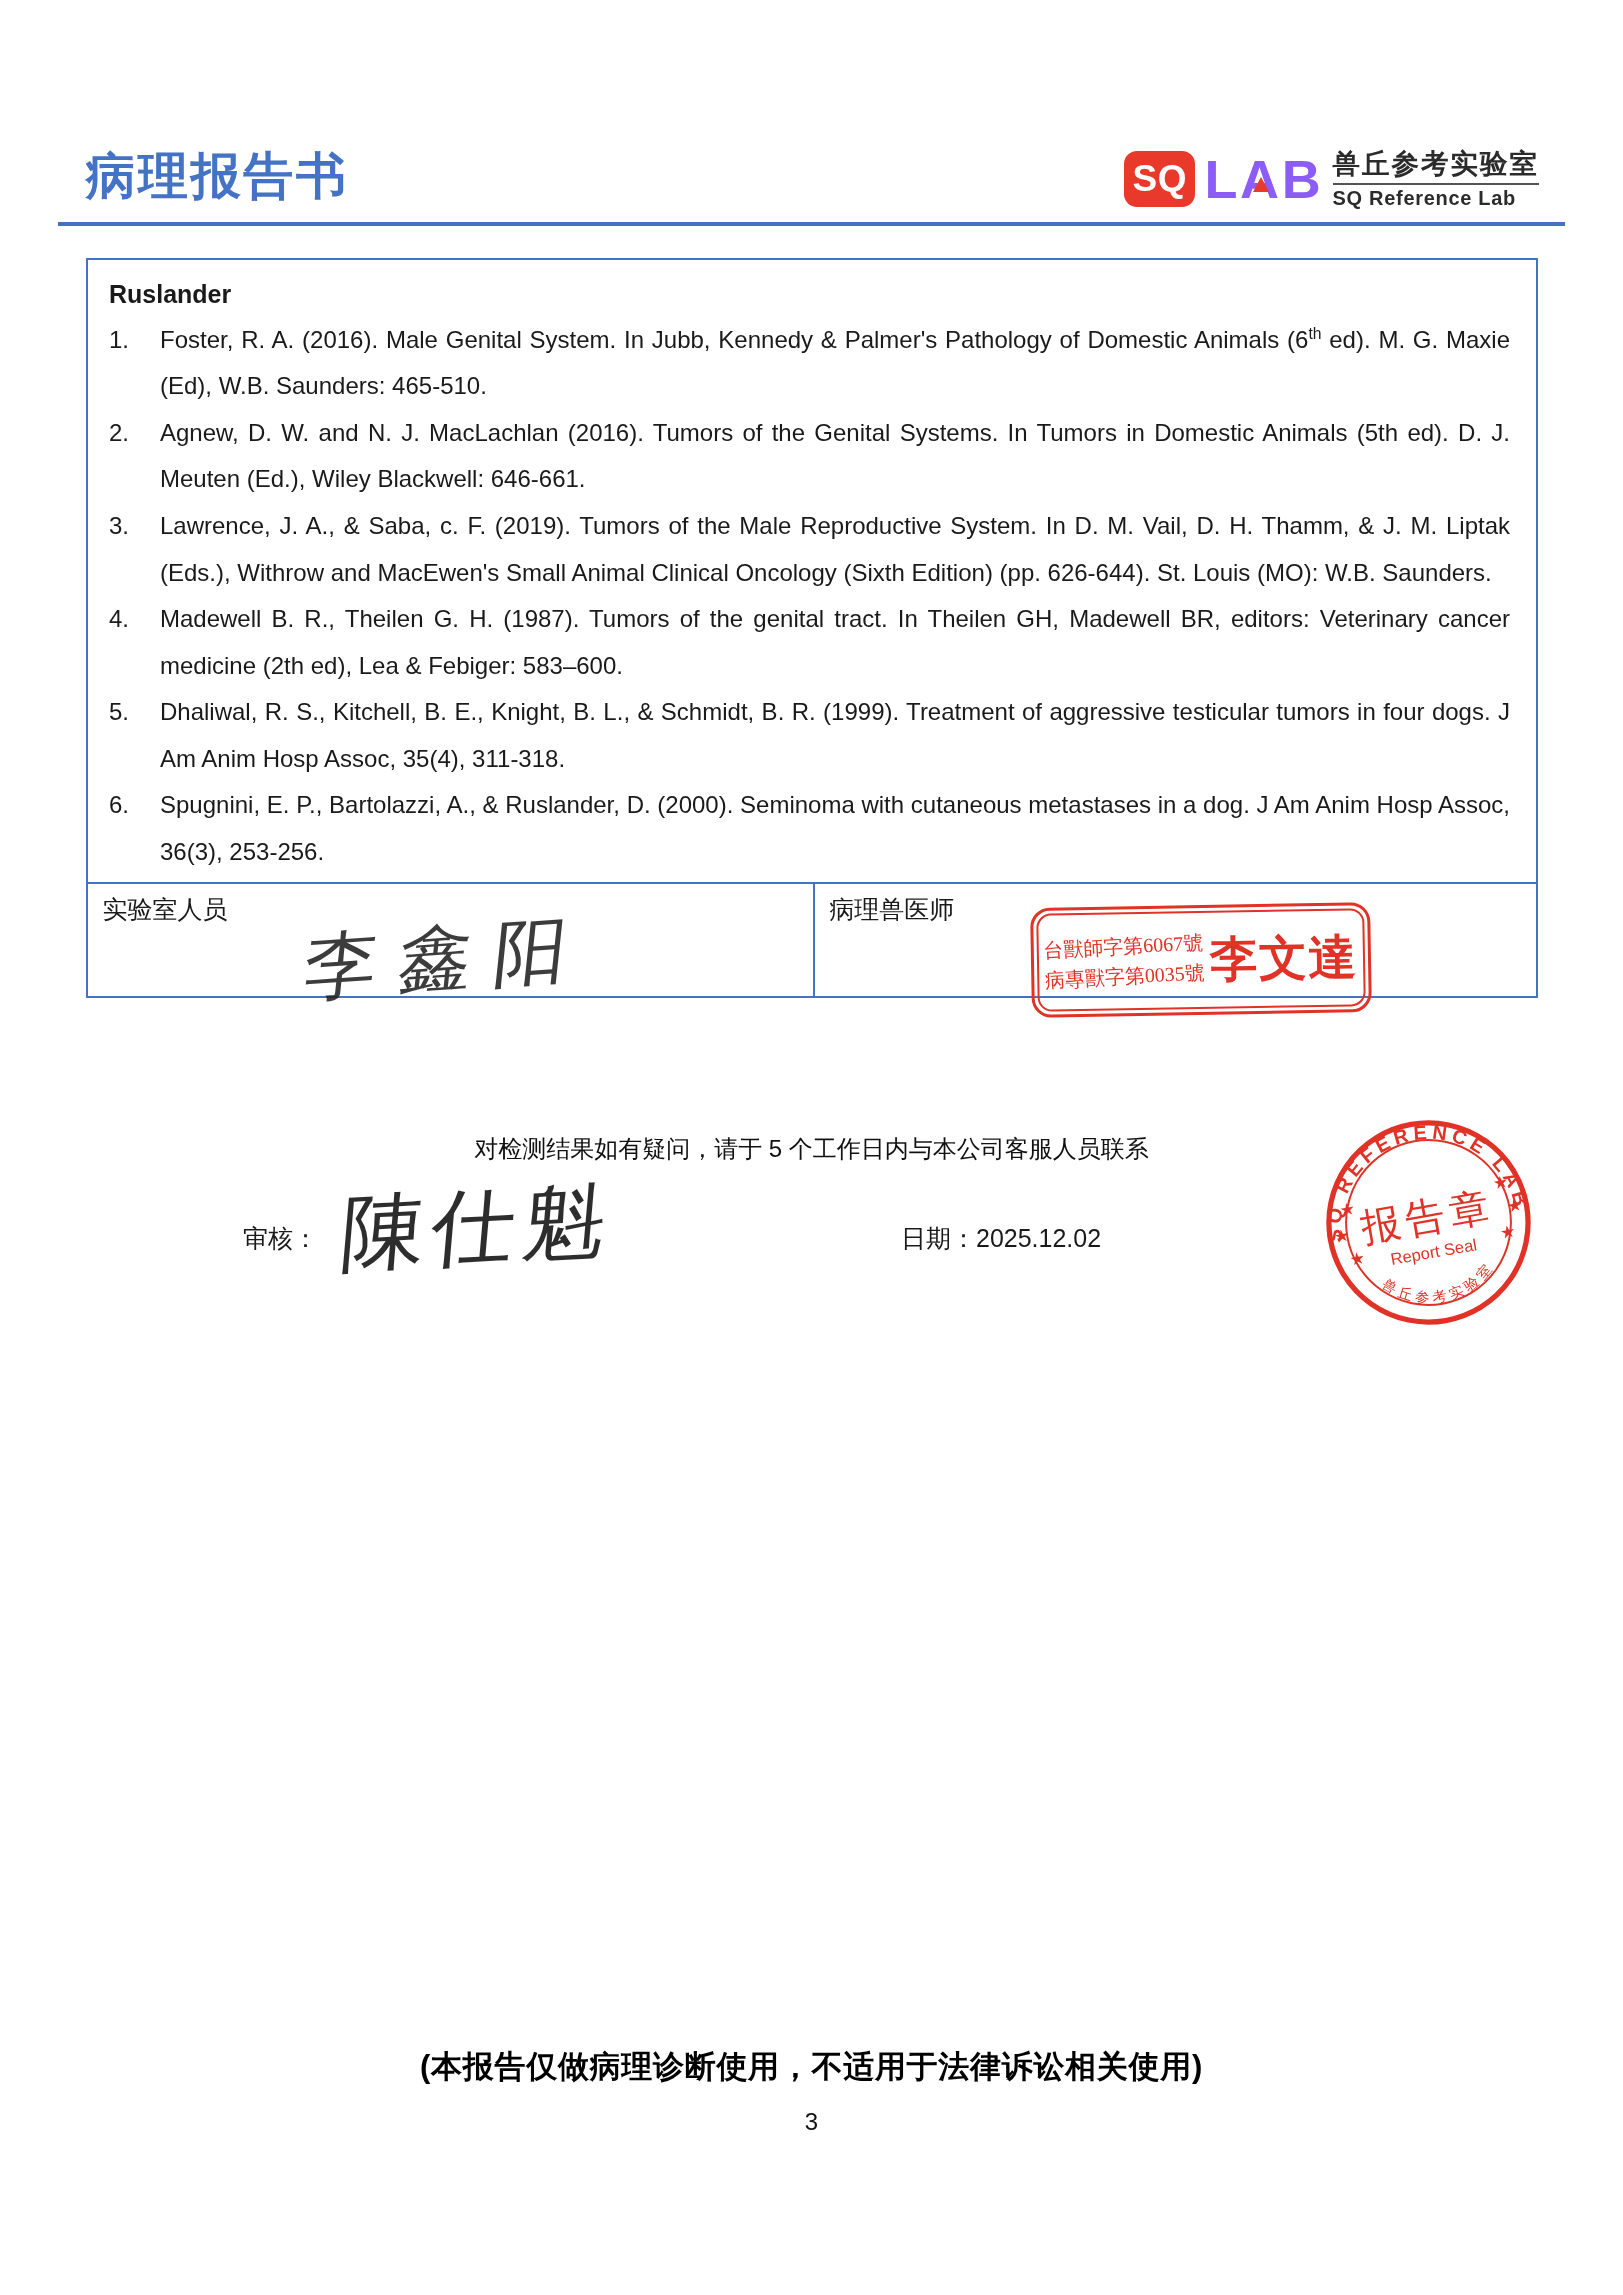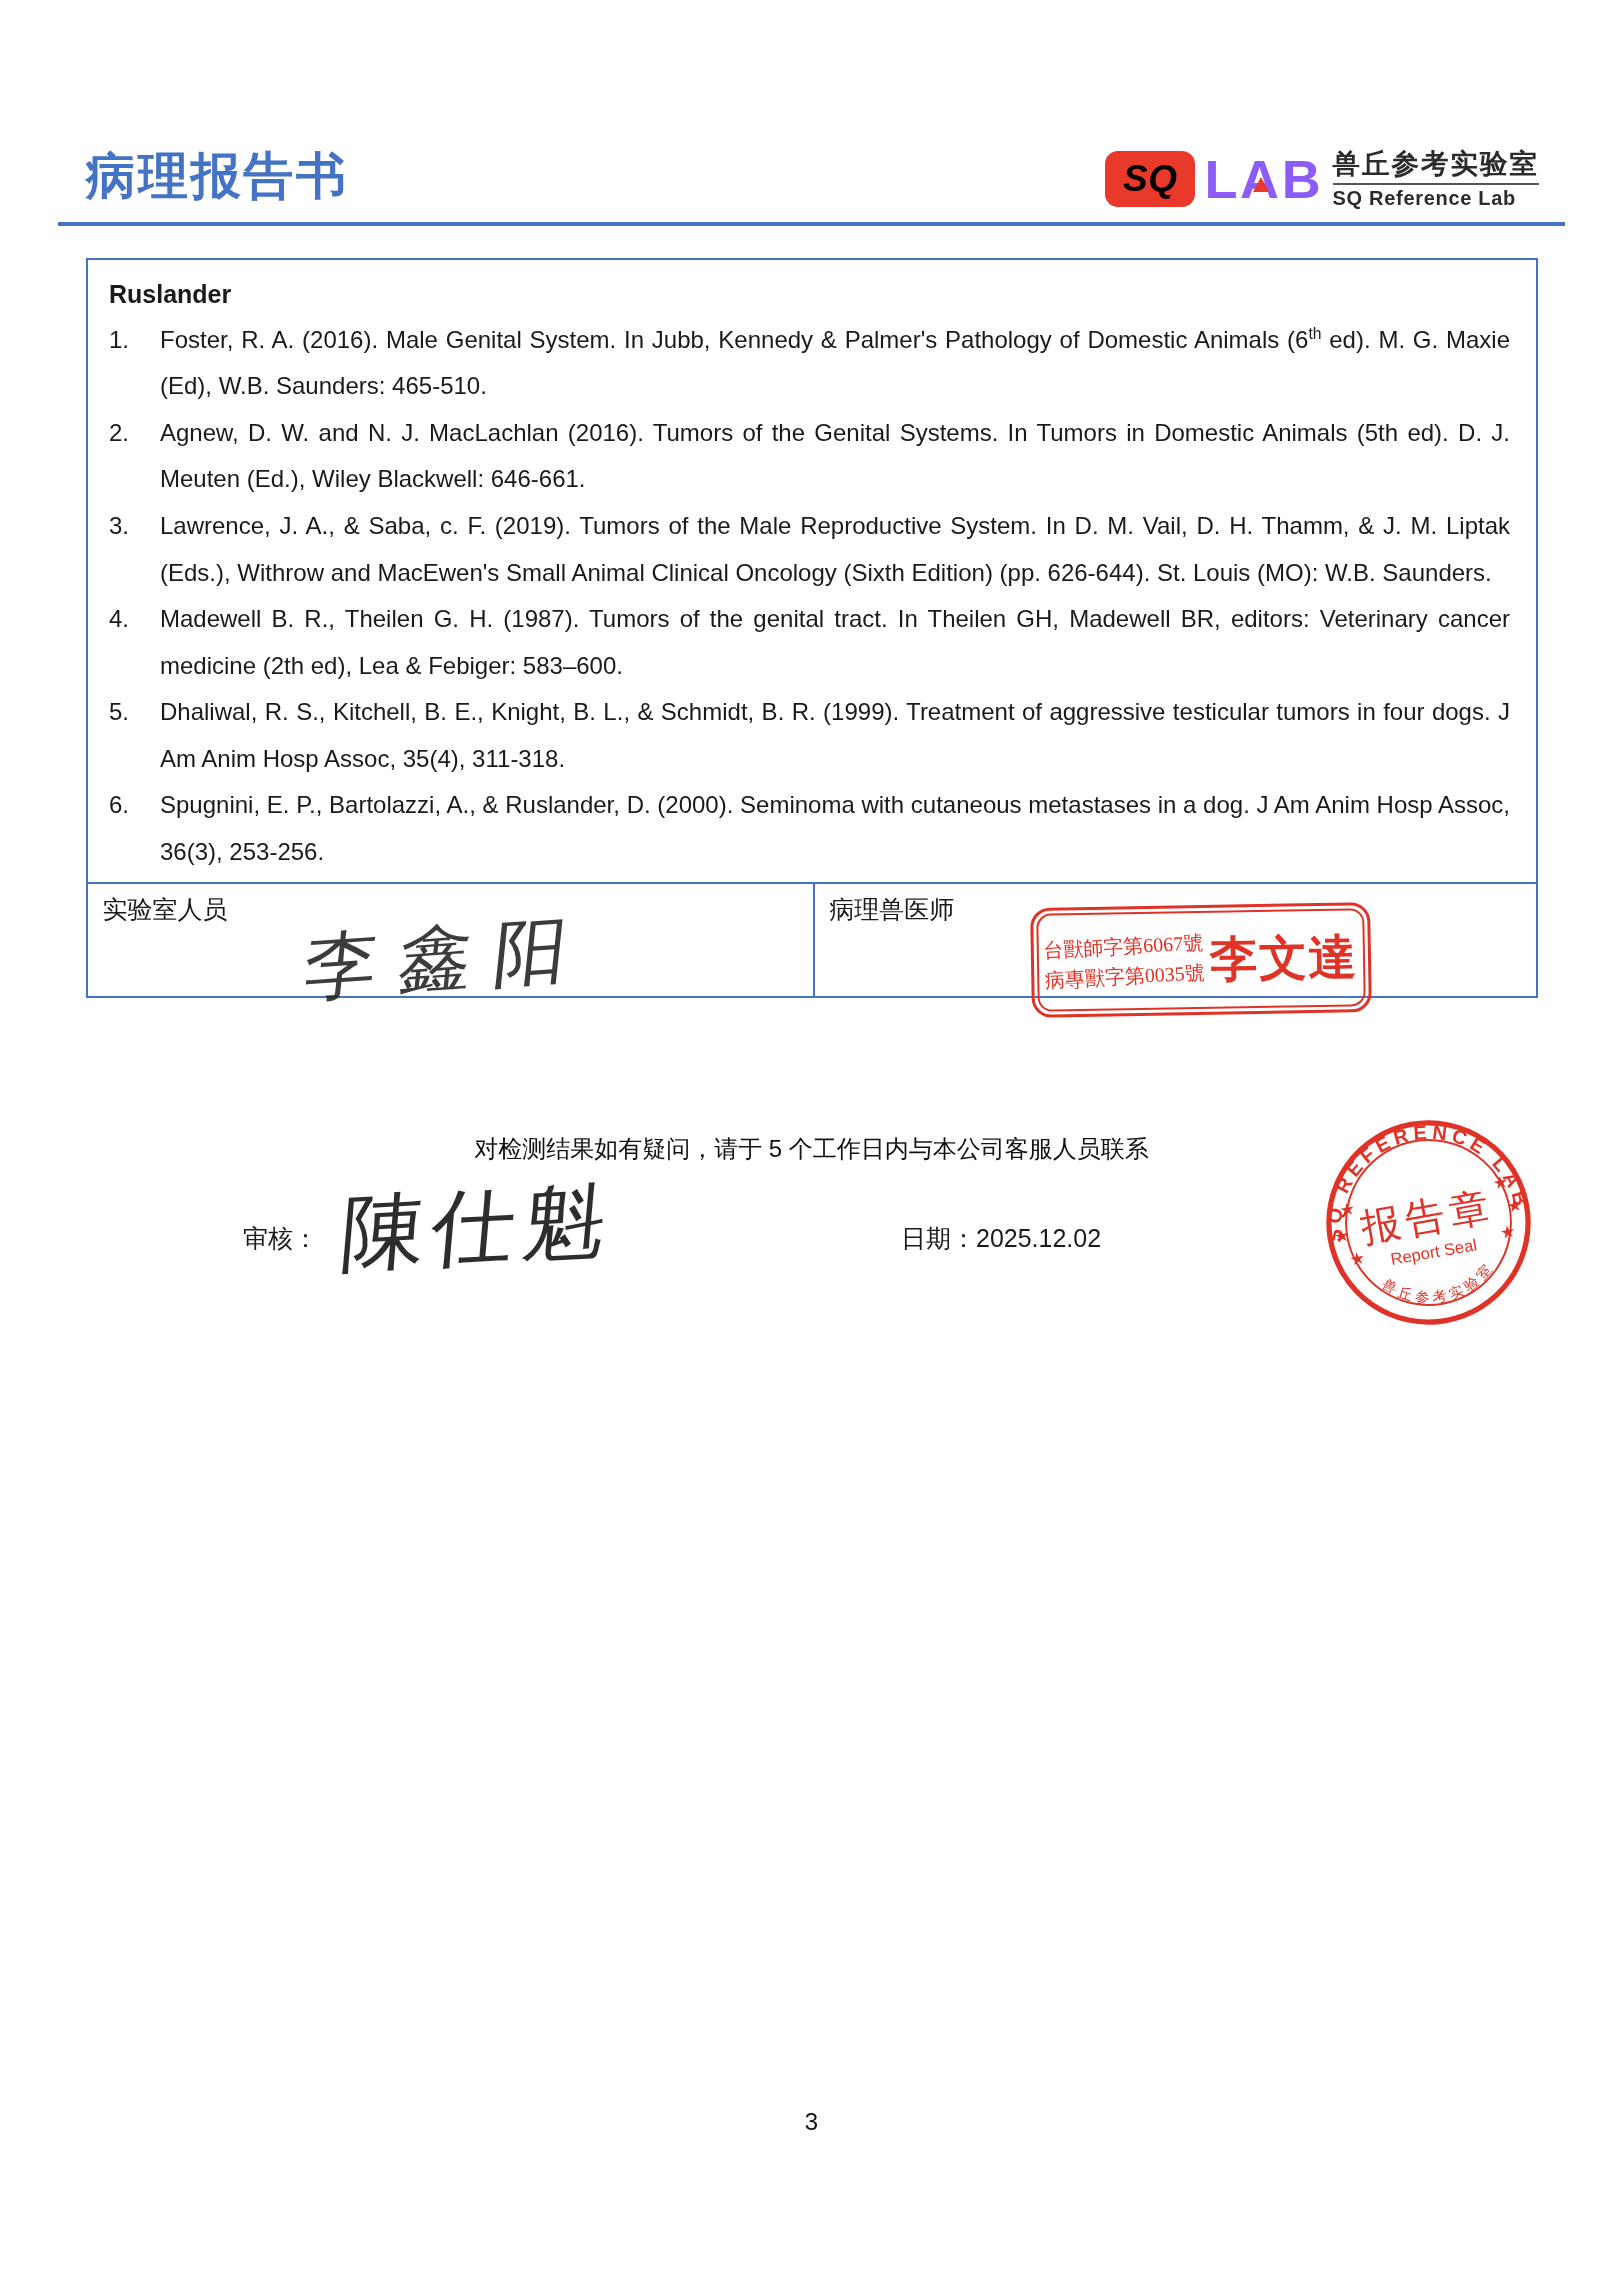--- a/index.html
+++ b/index.html
@@ -14,22 +14,22 @@
     position:absolute; left:58px; right:58px; top:149px; height:77px;
     border-bottom:4.6px solid #4472C4;
     display:flex; align-items:flex-start; justify-content:space-between;
   }
   .page-title {
     margin-left:27.5px; font-size:50px; font-weight:bold; color:#4472C4;
     letter-spacing:2.6px; line-height:1.1;
   }
   .logo { display:flex; align-items:center; gap:9.2px; margin-right:26px; margin-top:1.3px; }
   .logo-sq {
-    width:90px; height:56px; background:#E8392B; border-radius:13px;
-    color:#000000; font-size:37px; font-weight:bold; font-style:italic;
+    width:71px; height:56px; background:#E8392B; border-radius:13px;
+    color:#ffffff; font-size:37px; font-weight:bold; 
     display:flex; align-items:center; justify-content:center; letter-spacing:0.7px;
   }
   .logo-lab { position:relative; font-size:54px; font-weight:bold; color:#8b5cf6; letter-spacing:2.6px; line-height:56px; }
   .logo-a-tri {
     position:absolute; left:48px; top:26px; width:0; height:0;
     border-left:8.5px solid transparent; border-right:8.5px solid transparent;
     border-bottom:15.7px solid #E8392B;
   }
   .logo-stack { display:flex; flex-direction:column; line-height:1.05; }
   .logo-cn { font-size:27.5px; font-weight:bold; color:#2b2b2b; letter-spacing:2px; padding-bottom:2.6px; }
@@ -188,16 +188,17 @@
       <text x="160" y="214" font-size="25" text-anchor="middle" fill="#E03226">Report Seal</text>
       <text x="42" y="128" font-size="26" text-anchor="middle" fill="#E03226">★</text>
       <text x="27" y="166" font-size="26" text-anchor="middle" fill="#E03226">★</text>
       <text x="44" y="204" font-size="26" text-anchor="middle" fill="#E03226">★</text>
       <text x="278" y="128" font-size="26" text-anchor="middle" fill="#E03226">★</text>
       <text x="293" y="166" font-size="26" text-anchor="middle" fill="#E03226">★</text>
       <text x="276" y="204" font-size="26" text-anchor="middle" fill="#E03226">★</text>
     </svg>
   </div>
 
+  <div class="disclaimer">(本报告仅做病理诊断使用，不适用于法律诉讼相关使用)</div>
   <div class="page-num">3</div>
 
 </div>
 
 
 </body></html>

